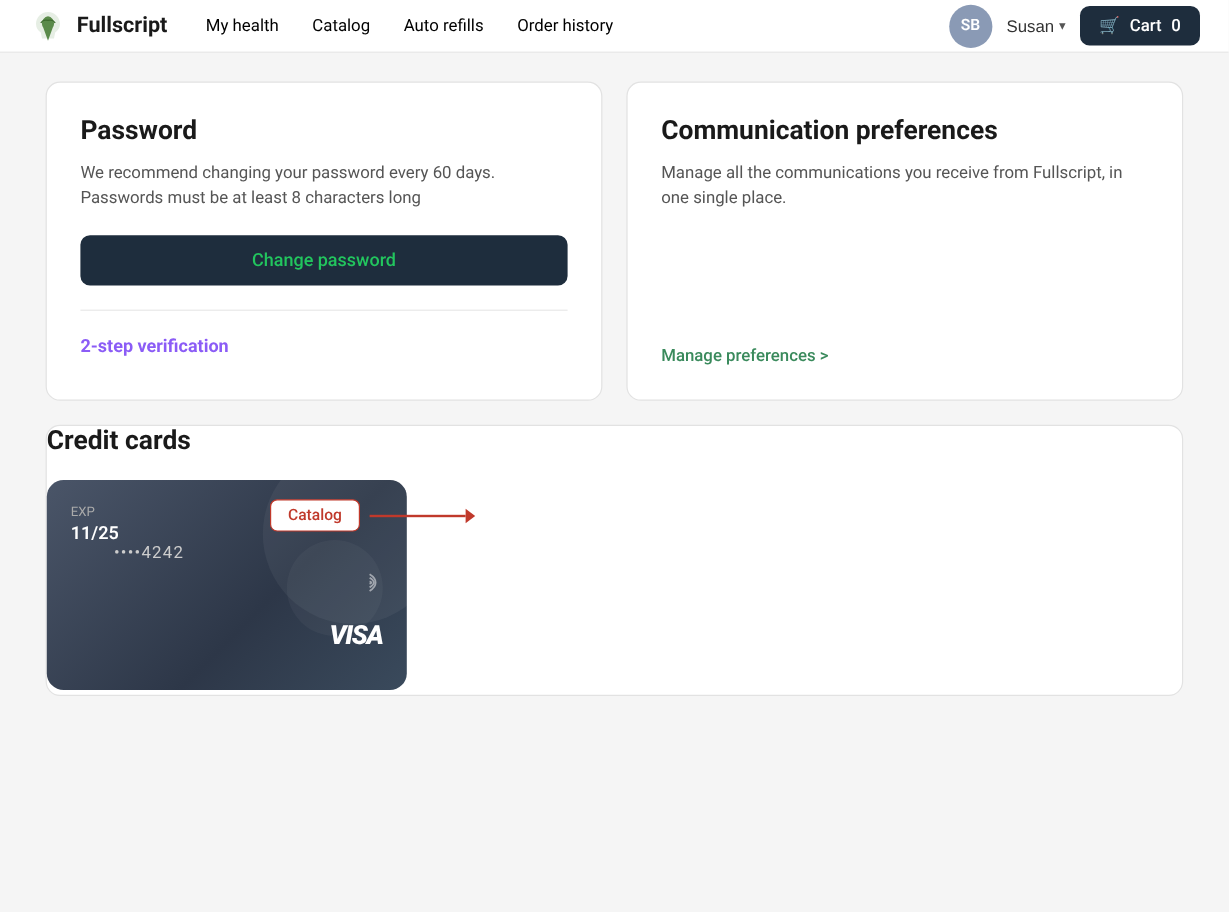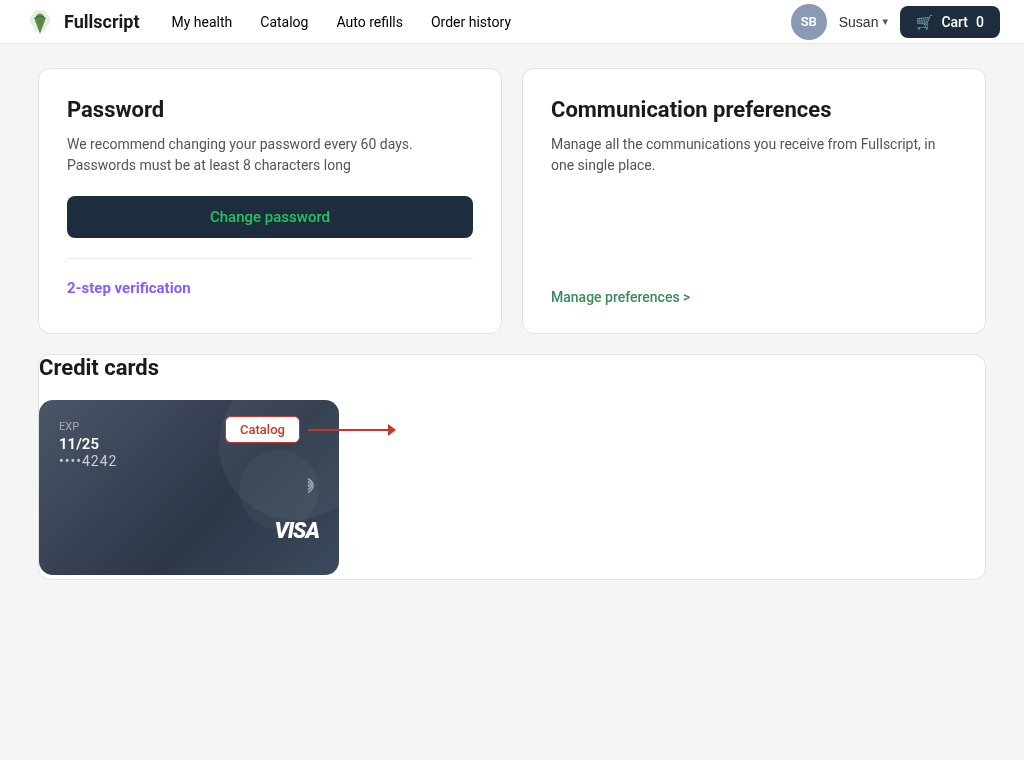--- a/index.html
+++ b/index.html
@@ -267,20 +267,21 @@
       font-weight: 600;
       color: #fff;
       margin-top: 28px;
       margin-bottom: 6px;
     }
 
     .card-number {
       font-size: 14px;
       color: #ccc;
       letter-spacing: 1px;
+      margin-left: 36px;
     }
 
     .visa-logo {
       position: absolute;
       bottom: 32px;
       right: 20px;
       font-size: 22px;
       font-weight: 900;
       color: #fff;
       font-style: italic;

